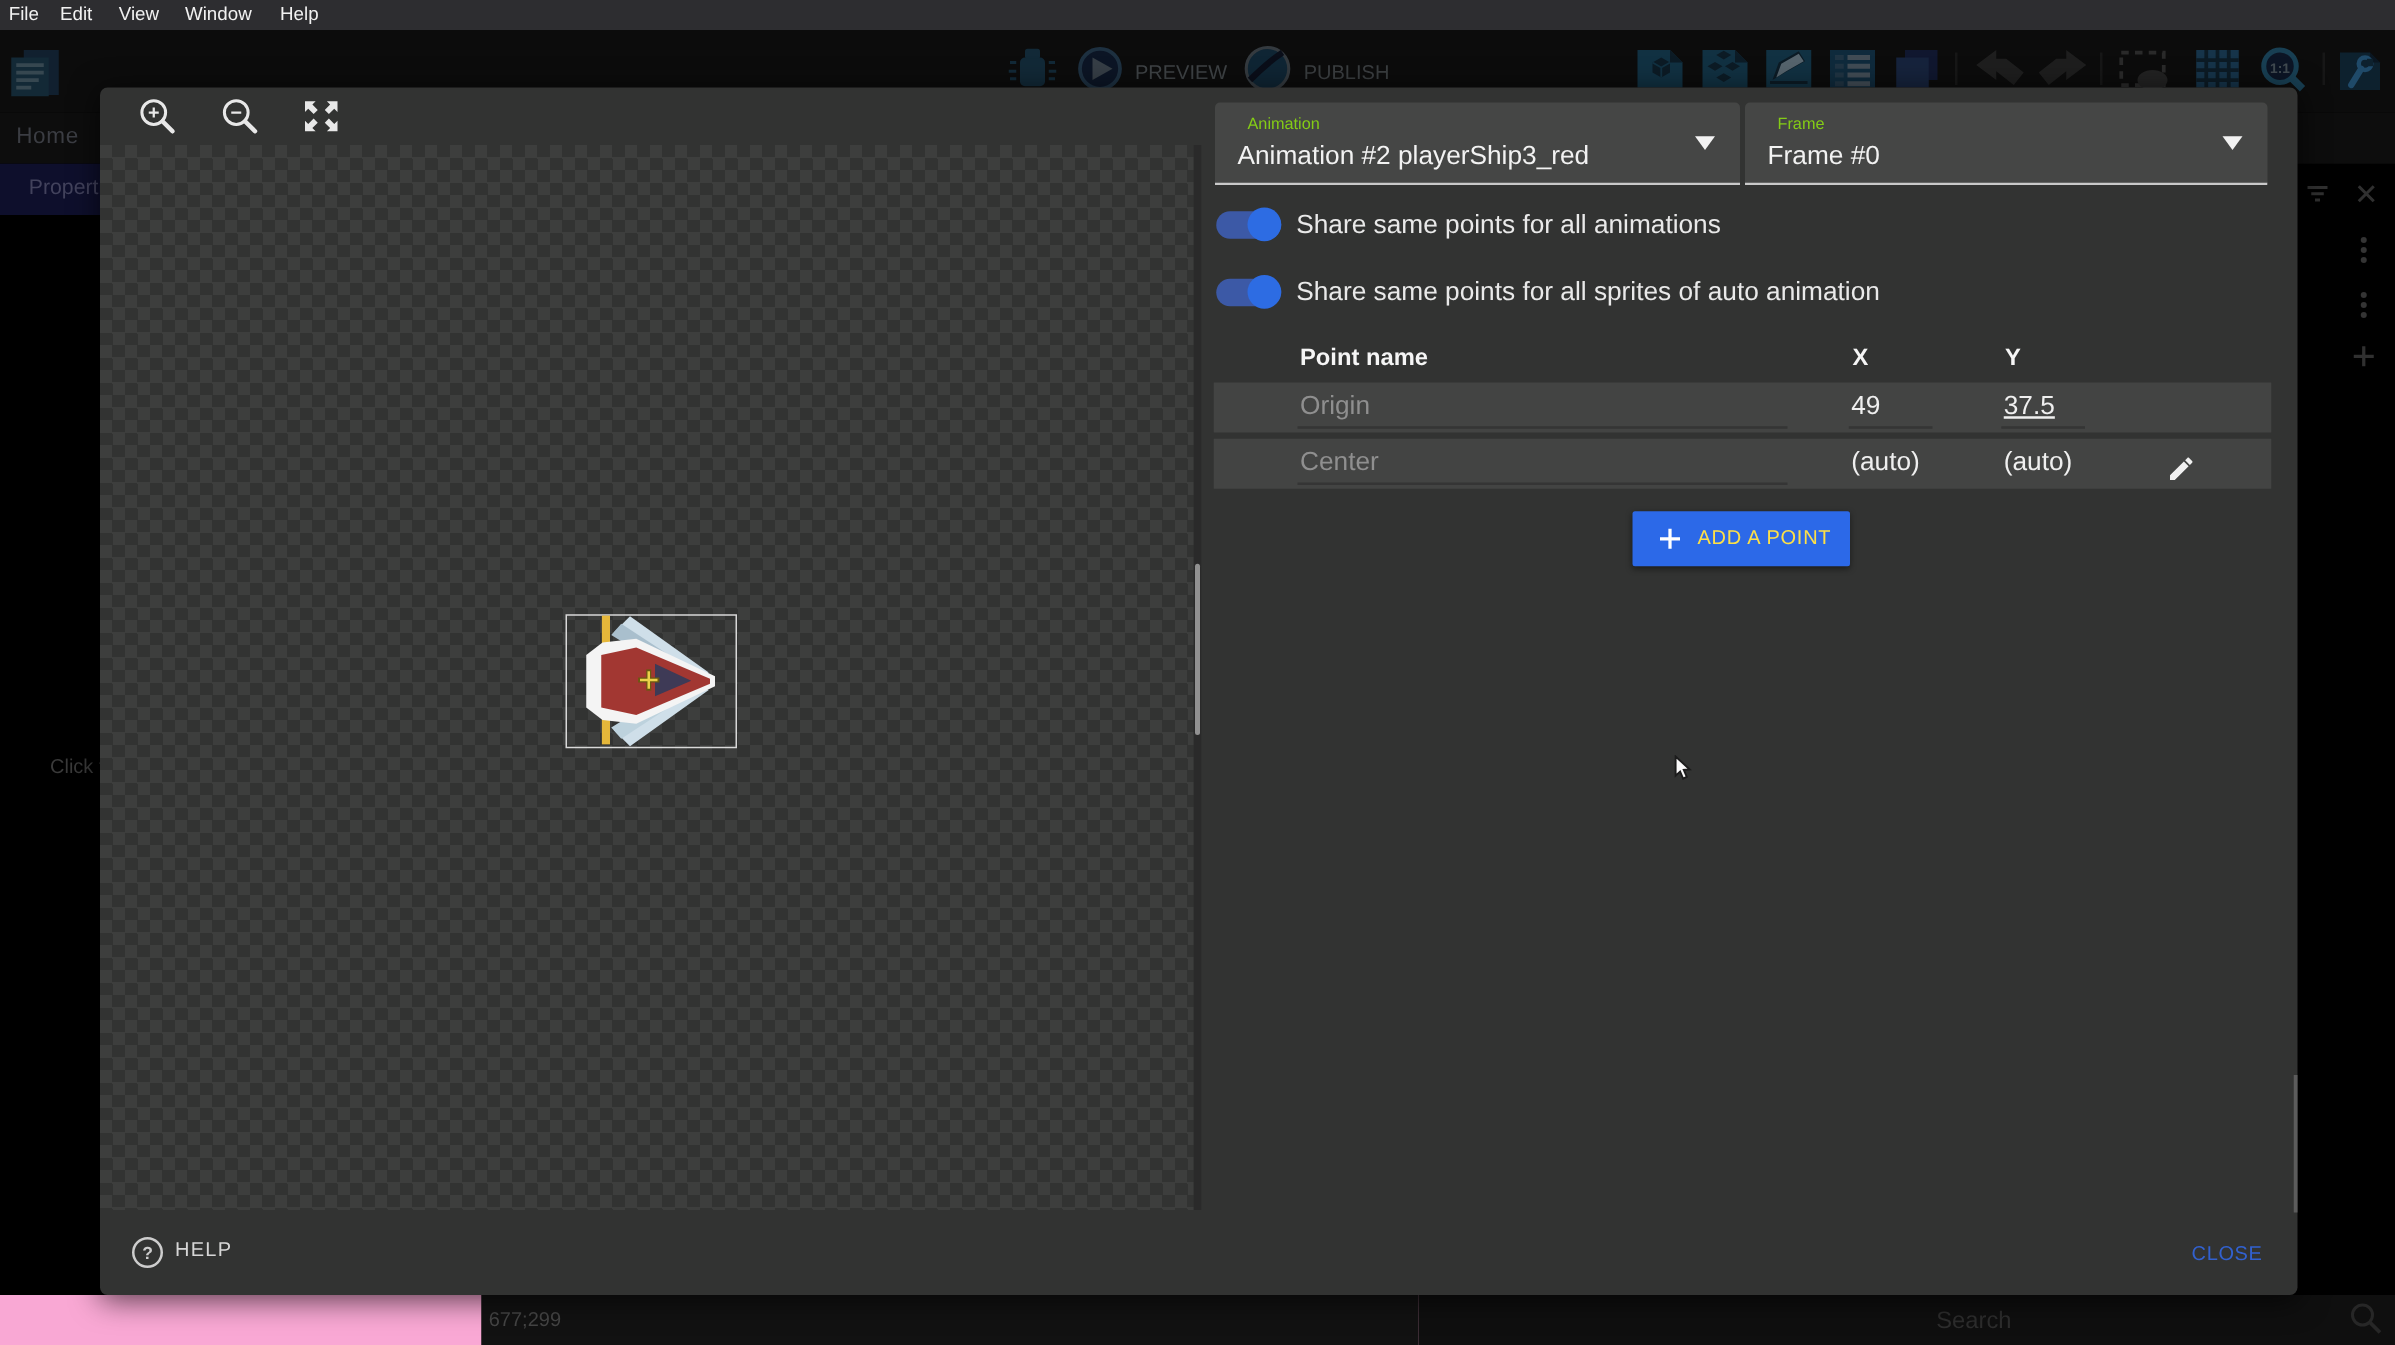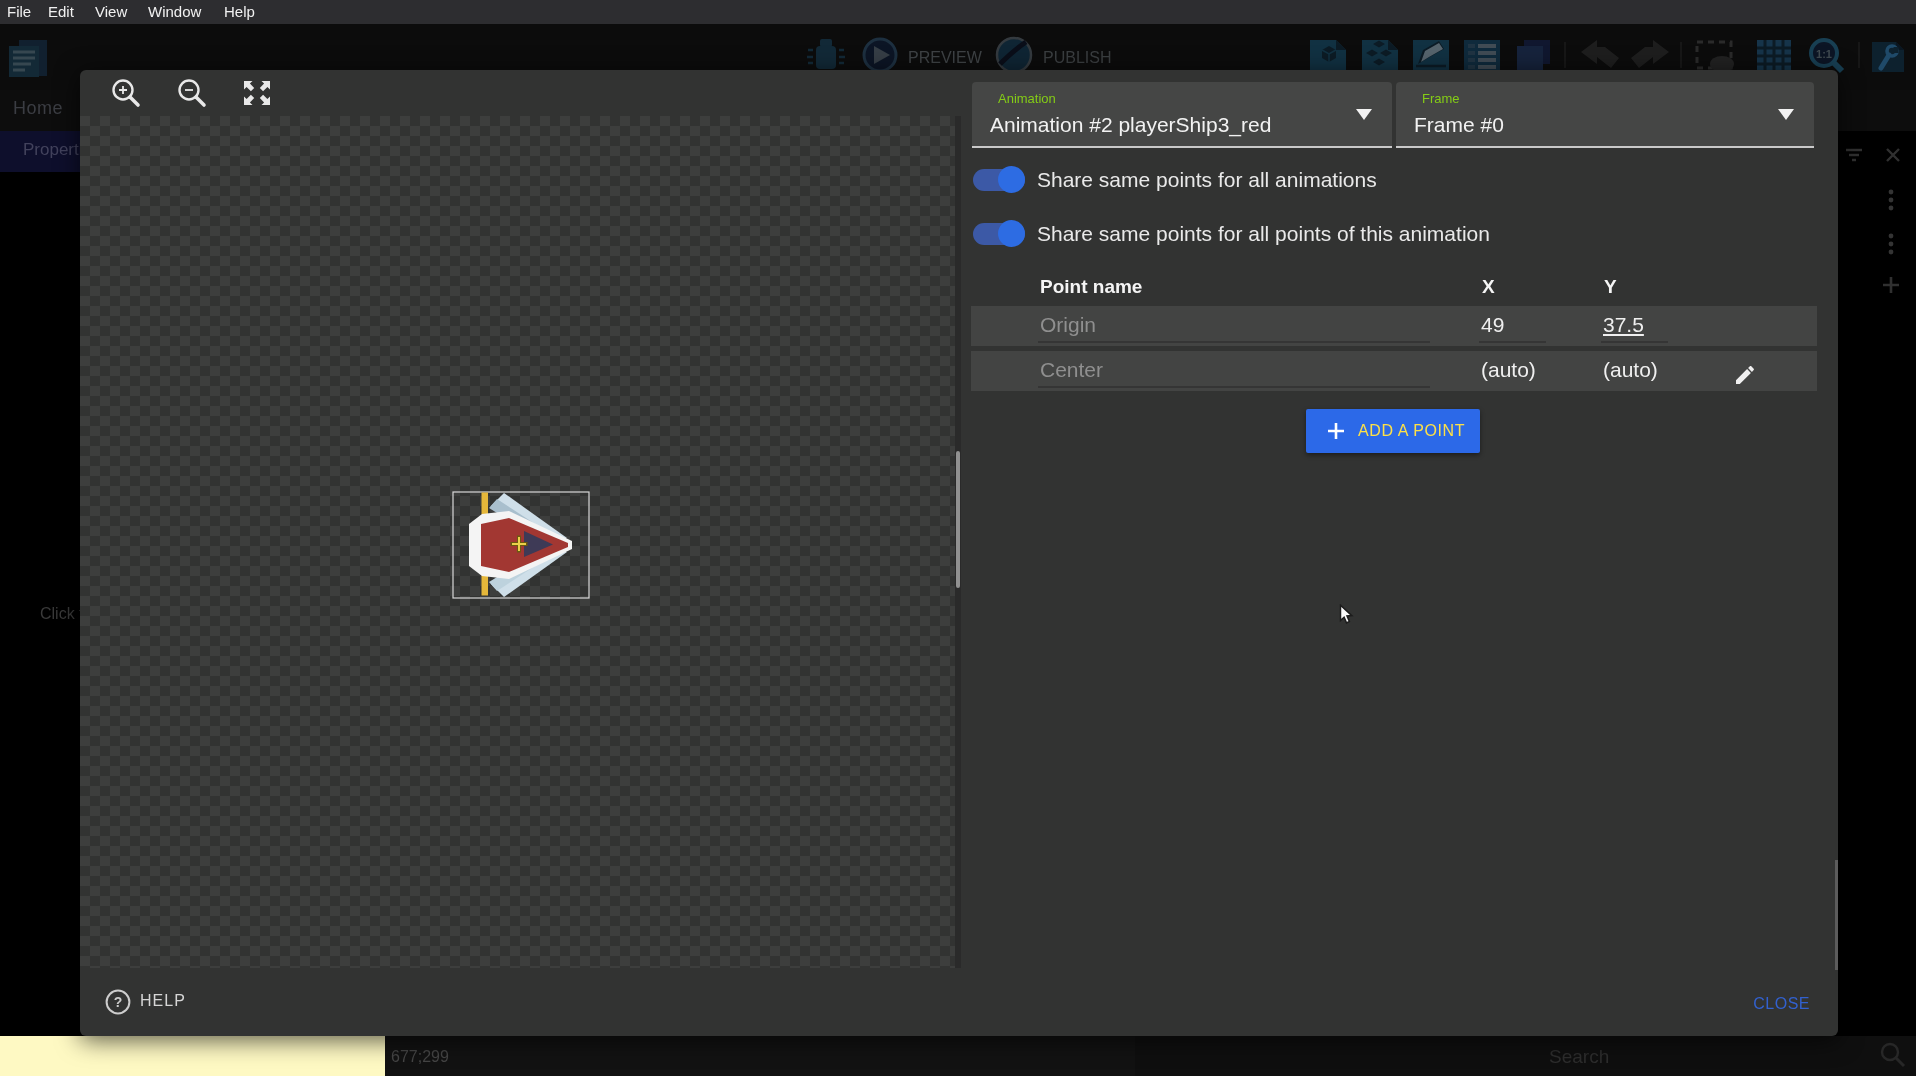--- a/index.html
+++ b/index.html
@@ -6,21 +6,21 @@
 html,body { width:1916px; height:1076px; background:#000; overflow:hidden;
   font-family:"Liberation Sans", sans-serif; }
 #menubar { position:absolute; left:0; top:0; width:1916px; height:24px; background:#2d2d30; }
 #menubar span { position:absolute; top:3px; font-size:15px; color:#f1f1f1; }
 #bgstrip { position:absolute; left:0; top:24px; width:1916px; height:66px; background:#0c0c0c; }
 #hometab { position:absolute; left:0; top:90px; width:1916px; height:41px; background:#0d0d0d; }
 #hometab span { position:absolute; left:13px; top:8px; font-size:18px; color:#3b3d43; letter-spacing:.5px; }
 #propshdr { position:absolute; left:0; top:131px; width:80px; height:41px; background:#0e0f2c; overflow:hidden; }
 #propshdr span { position:absolute; left:23px; top:9px; font-size:17px; color:#42425c; white-space:nowrap; }
 #clicktxt { position:absolute; left:40px; top:605px; width:40px; overflow:hidden; font-size:16px; color:#3a3a3a; white-space:nowrap; }
-#statusbar { position:absolute; left:0; top:1036px; width:1916px; height:40px; background:#fef9c3; }
+#statusbar { position:absolute; left:0; top:1036px; width:1916px; height:40px; background:#f9a8d4; }
 #statusmid { position:absolute; left:385px; top:0; width:750px; height:40px; background:#121212; }
 #statussearch { position:absolute; left:1135px; top:0; width:781px; height:40px; background:#0f0f0f; }
 #coords { position:absolute; left:391px; top:12px; font-size:16px; color:#454545; }
 #searchtxt { position:absolute; left:1549px; top:10px; font-size:19px; color:#2d2d2d;text-align:center; }
 
 #dialog { position:absolute; left:80px; top:70px; width:1758px; height:966px;
   background:#323332; border-radius:6px; box-shadow:0 4px 24px rgba(0,0,0,.65); }
 #canvas { position:absolute; left:0px; top:46px; width:875px; height:852px;
   background:repeating-conic-gradient(#323332 0% 25%, #3d3e3d 0% 50%);
   background-size:20px 20px; }
@@ -216,21 +216,21 @@
       <span class="arr"></span>
   </div>
   <div class="togrow" style="top:96px;">
     <div class="track"></div>
       <div class="thumb"></div>
     <span class="toglab">Share same points for all animations</span>
   </div>
   <div class="togrow" style="top:150px;">
     <div class="track"></div>
       <div class="thumb"></div>
-    <span class="toglab">Share same points for all points of this animation</span>
+    <span class="toglab">Share same points for all sprites of auto animation</span>
   </div>
   <div id="ptable">
     <span class="th" style="left:960px; top:206px;">Point name</span>
     <span class="th" style="left:1402px; top:206px;">X</span>
     <span class="th" style="left:1524px; top:206px;">Y</span>
     <div class="trow" style="top:236px;">
       <span class="tname">Origin</span>
       <div class="nameline"></div>
       <span class="tval" style="left:510px;">49</span>
       <div class="valline" style="left:508px;"></div>

